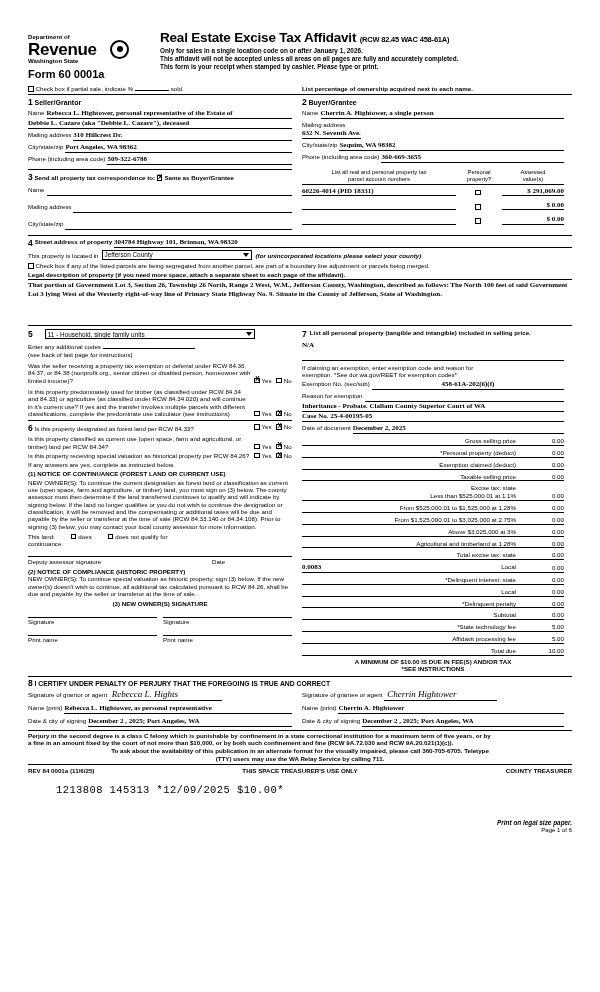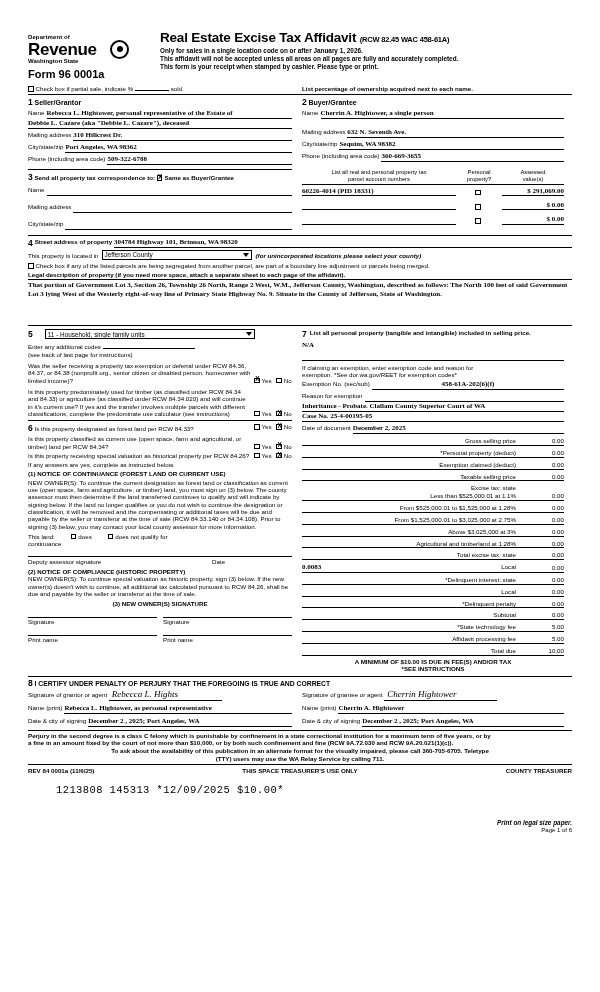--- a/index.html
+++ b/index.html
@@ -108,21 +108,21 @@
   <div class="hdr">
     <div class="logo">
       <div class="logo-row">
         <div>
           <div class="dept">Department of</div>
           <div class="rev">Revenue</div>
           <div class="ws">Washington State</div>
         </div>
         <div class="swirl"></div>
       </div>
-      <div class="formno">Form 96 0001a</div>
+      <div class="formno">Form 60 0001a</div>
     </div>
     <div style="flex:1; padding-left:6px;">
       <div class="htitle">
         <span>Real Estate Excise Tax Affidavit</span>
         <span style="font-size:7.5px; font-weight:bold;">(RCW 82.45 WAC 458-61A)</span>
       </div>
       <div class="hsub">
         <div>Only for sales in a single location code on or after January 1, 2026.</div>
         <div>This affidavit will not be accepted unless all areas on all pages are fully and accurately completed.</div>
         <div>This form is your receipt when stamped by cashier. Please type or print.</div>
@@ -165,21 +165,21 @@
       </div>
     </div>
 
     <div class="colR">
       <div><span class="secnum">2</span>
         <span class="b" style="font-size:7px;">Buyer/Grantee</span></div>
       <div class="row mt2">
         <span class="lbl">Name</span>
         <span class="fill hand">Cherrin A. Hightower,  a single person</span>
       </div>
-      <div class="row" style="margin-top:9px;">
+      <div class="row" style="margin-top:2px;flex-direction:column;">
         <span class="lbl">Mailing address</span>
         <span class="fill hand">632 N. Seventh Ave.</span>
       </div>
       <div class="row mt2">
         <span class="lbl">City/state/zip</span>
         <span class="fill hand">Sequim, WA 98382</span>
       </div>
       <div class="row mt2">
         <span class="lbl">Phone (including area code)</span>
         <span class="fill hand">360-669-3655</span>

